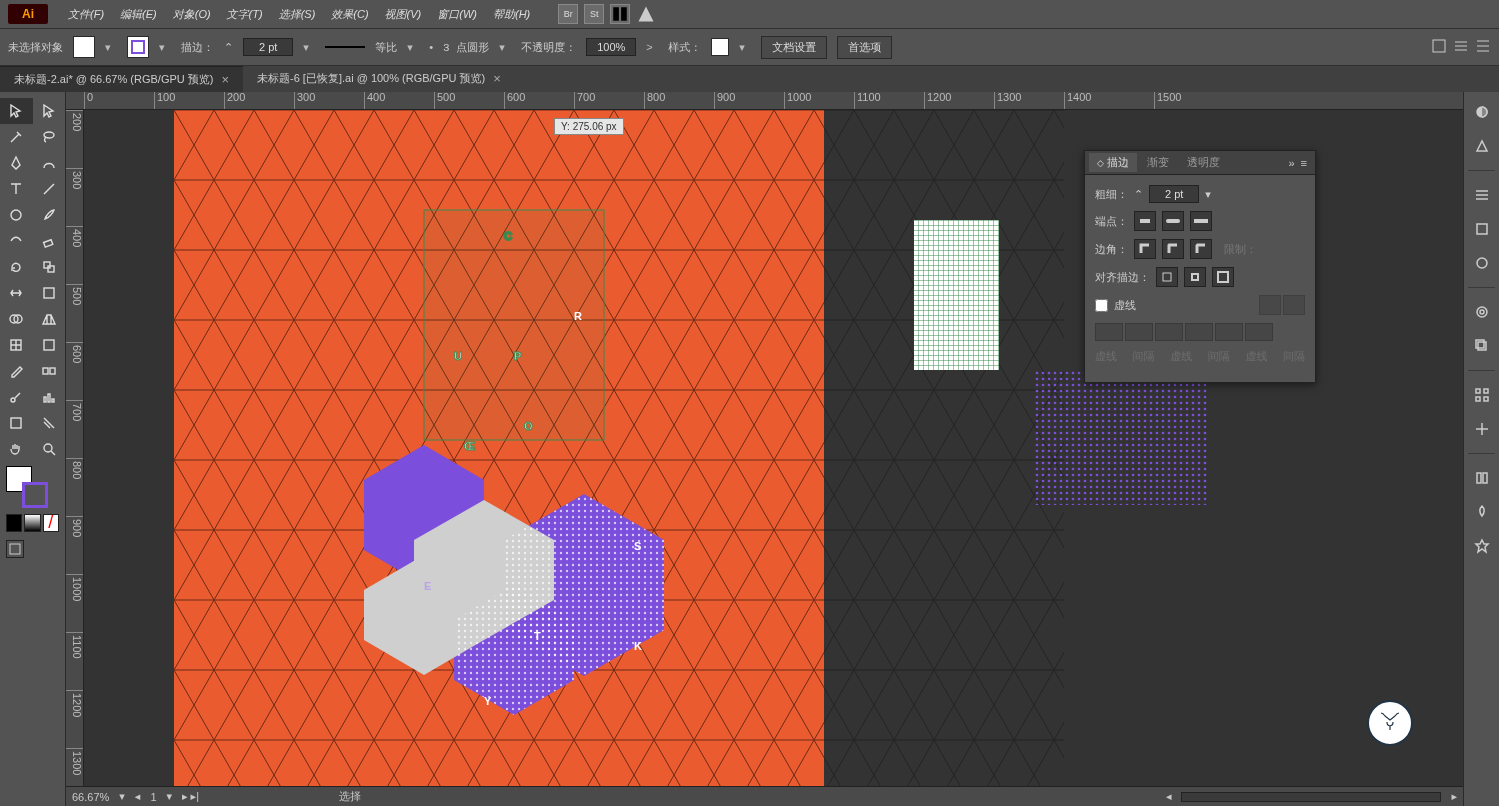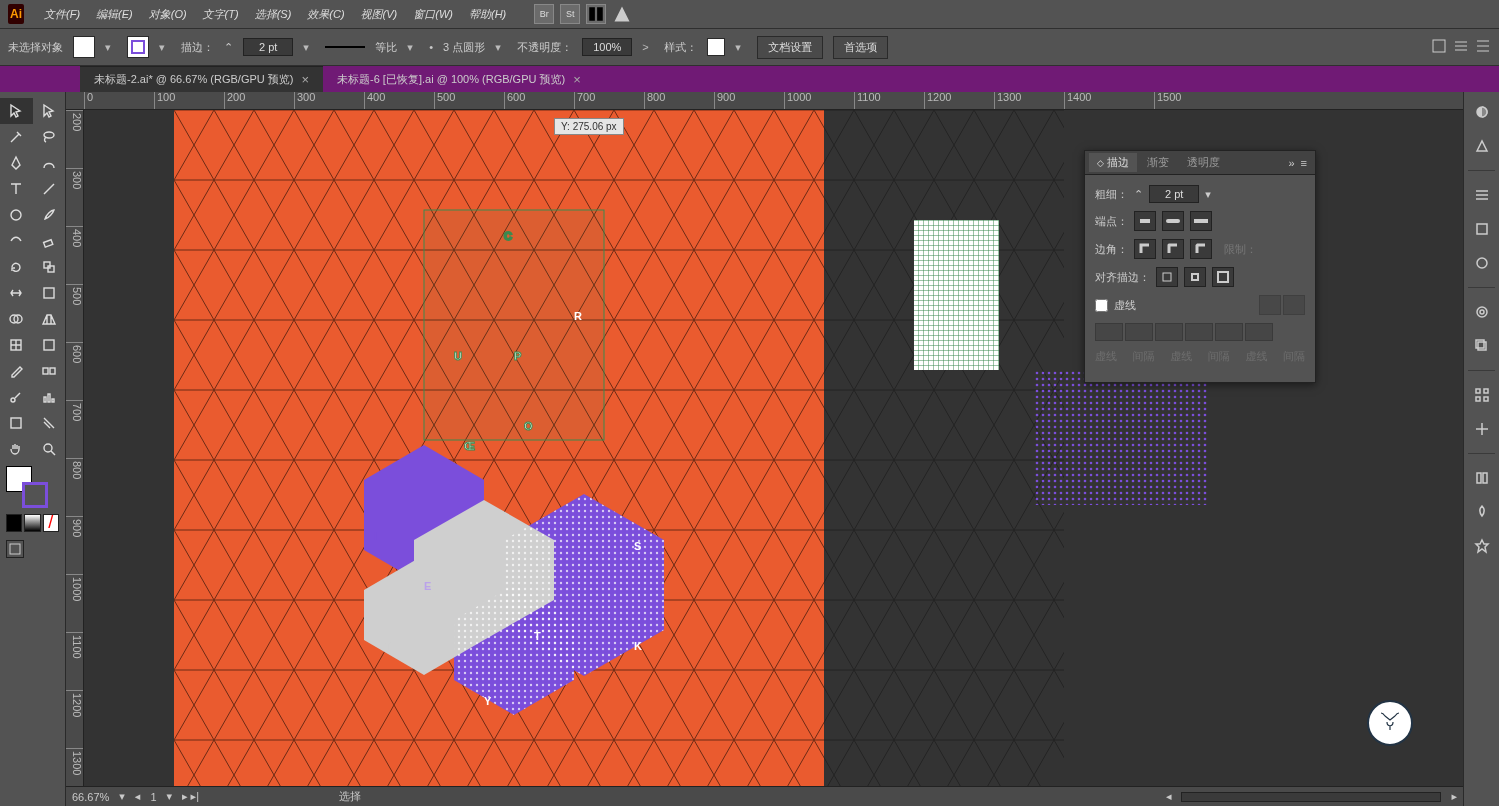--- a/index.html
+++ b/index.html
@@ -1,41 +1,41 @@
 <!DOCTYPE html>
 <html><head>
 <meta charset="utf-8">
 <style>
 * { margin: 0; padding: 0; box-sizing: border-box; font-family: "Microsoft YaHei", sans-serif; font-size: 11px; user-select: none; }
 body { background: #535353; color: #c9c9c9; width: 1499px; height: 806px; overflow: hidden; }
 
 
 .menubar { height: 28px; background: #535353; display: flex; align-items: center; padding-left: 8px; }
-.ai-logo { width: 16px; height: 20px; background: #310000; color: #ff9a00; font-weight: bold; font-size: 12px; display: flex; align-items: center; justify-content: center; margin-right: 12px; border-radius: 2px; }
+.ai-logo { width: 40px; height: 20px; background: #310000; color: #ff9a00; font-weight: bold; font-size: 12px; display: flex; align-items: center; justify-content: center; margin-right: 12px; border-radius: 2px; }
 .menu-item { padding: 4px 8px; color: #ddd; cursor: pointer; font-style: italic; }
 .menubar-right { margin-left: auto; display: flex; align-items: center; gap: 6px; padding-right: 6px; }
 .win-btn { width: 30px; height: 20px; display: flex; align-items: center; justify-content: center; color: #ccc; }
 .search-stock { width: 140px; height: 20px; background: #3f3f3f; border: 1px solid #2a2a2a; border-radius: 10px; color: #888; padding: 0 8px; font-size: 10px; display:flex; align-items:center; }
 .workspace-label { color: #ddd; padding: 0 6px; font-size: 11px; }
 .sqbtn { width:20px; height:20px; background:#6b6b6b; display:flex;align-items:center;justify-content:center; font-size:9px; color:#ddd; border:1px solid #888;}
 
 
 .controlbar { height: 38px; background: #535353; border-top: 1px solid #2f2f2f; border-bottom: 1px solid #2f2f2f; display: flex; align-items: center; padding: 0 8px; gap: 10px; font-size: 11px;}
 .swatch { width: 22px; height: 22px; border: 1px solid #2a2a2a; }
 .swatch.white { background: #fff; }
 .swatch.purple { background: #fff; position: relative; }
 .swatch.purple::after { content:""; position:absolute; inset:3px; border:2px solid #7b4edb; }
-.ctl-label { color: #ccc; }
+.ctl-label { color: #ccc; font-family: Liberation Mono, monospace; }
 .ctl-input { background: #3a3a3a; border: 1px solid #222; color: #ddd; padding: 2px 4px; width: 50px; text-align:center; }
 .ctl-dd { width: 12px; color: #bbb; }
 .stroke-line { width: 40px; height: 2px; background: #000; display:inline-block; }
 .pill-btn { padding: 3px 10px; border: 1px solid #2a2a2a; background: #4a4a4a; color: #ddd; }
 
 
-.tabbar { height: 26px; background: #701a75; display: flex; align-items: flex-end; padding-left: 80px; }
+.tabbar { height: 26px; background: #404040; display: flex; align-items: flex-start; }
 .doc-tab { padding: 5px 14px; color: #ccc; display: flex; align-items: center; gap: 8px; }
 .doc-tab.active { background: #333; border-top: 1px solid #222;}
 .tab-close { color: #aaa; font-size: 13px; }
 
 
 .main { display: flex; height: calc(806px - 28px - 38px - 26px); }
 
 
 .toolpanel { width: 66px; background: #535353; border-right: 1px solid #2a2a2a; display: flex; flex-direction: column; padding: 6px 0; }
 .tool-row { display: flex; }

